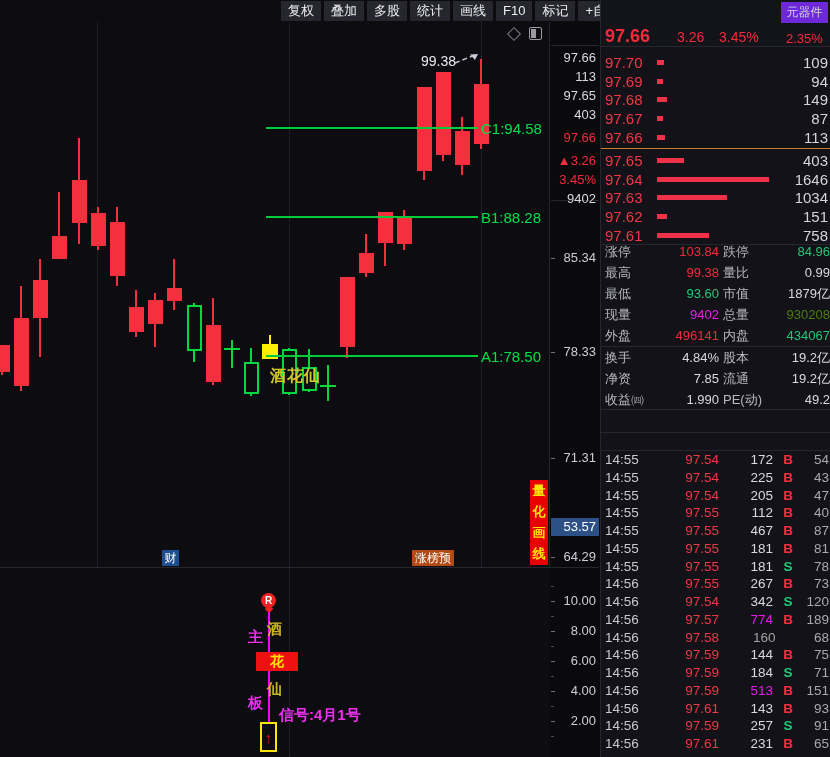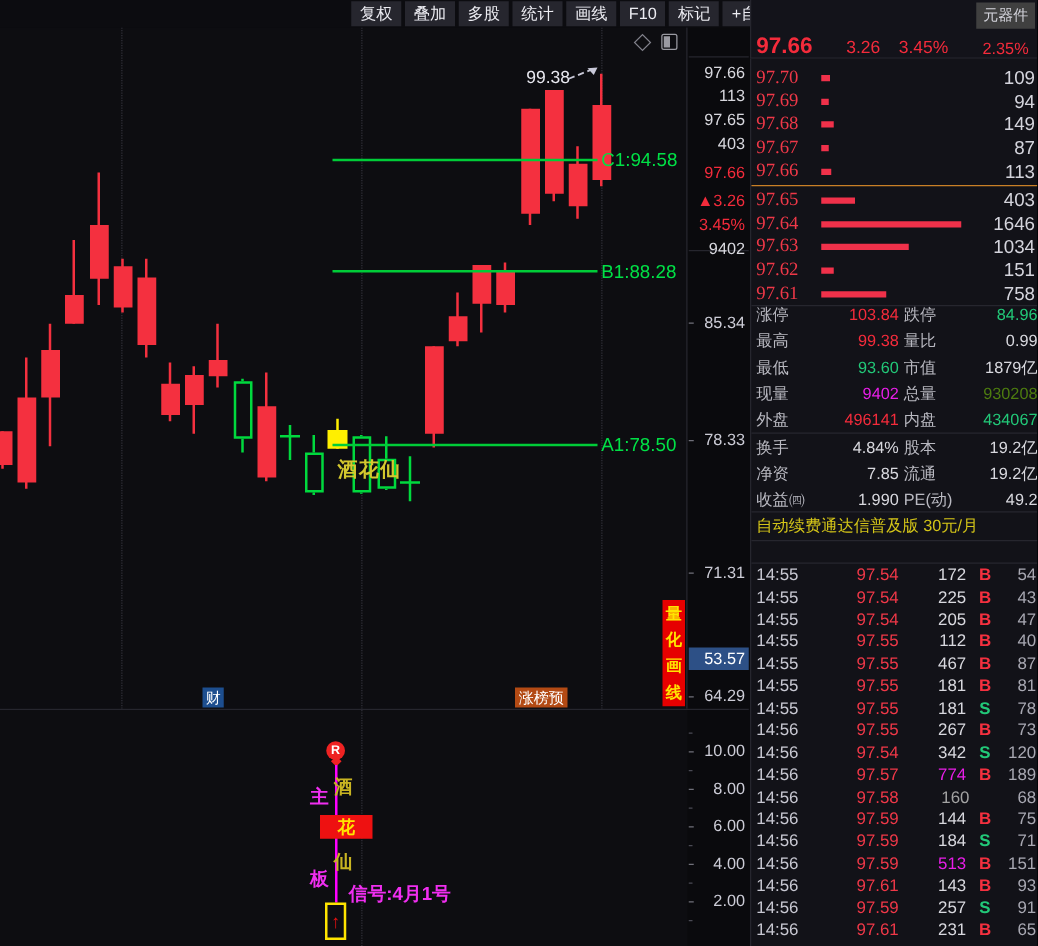--- a/index.html
+++ b/index.html
@@ -12,21 +12,21 @@
   #menu { left:281px; top:1px; display:flex; gap:3px; }
   .mbtn { height:20px; line-height:20px; padding:0 7px; background:#26262e; color:#ececf2; font-size:13px; cursor:default; white-space:nowrap; }
   
   #rheader { left:600px; top:0; width:230px; height:47px; background:#13131a; border-bottom:1px solid #26262e; border-left:1px solid #26262e; }
   .hname { position:absolute; left:4px; top:4px; font-size:15px; color:#dcdce6; white-space:nowrap; }
   .tagR { color:#f42b3b; font-weight:bold; font-size:13px; }
   .tag300 { color:#f42b3b; font-size:10px; vertical-align:3px; }
   .hprice { position:absolute; left:4px; top:26px; font-size:18px; font-weight:bold; color:#f42b3b; }
   .hchg { position:absolute; left:76px; top:29px; font-size:14px; color:#f42b3b; }
   .hchgp { position:absolute; left:118px; top:29px; font-size:14px; color:#f42b3b; }
-  #sectorbox { left:781px; top:2px; width:47px; height:21px; background:#404040; color:#d4d4dc; font-size:12px; text-align:center; line-height:21px; }
+  #sectorbox { left:781px; top:2px; width:47px; height:21px; background:#6d28d9; color:#d4d4dc; font-size:12px; text-align:center; line-height:21px; }
   #sectorchg { left:786px; top:31px; color:#f42b3b; font-size:13px; }
   
   #chart { left:0; top:22px; width:550px; height:545px; background:#0d0d11; border-right:1px solid #26262e; overflow:hidden; }
   .vdot { position:absolute; top:0; height:545px; width:0; border-left:1px dotted #30303a; }
   .wick { position:absolute; width:2px; }
   .body-r { position:absolute; background:#f4303f; }
   .body-g { position:absolute; border:2px solid #00d93e; background:#0d0d11; }
   .body-m { position:absolute; background:#ffef00; }
   .doji-h { position:absolute; height:2px; background:#00d93e; }
   .gline { position:absolute; height:2px; background:#00cc38; }
@@ -44,21 +44,21 @@
   #axis { left:551px; top:22px; width:48px; height:735px; }
   .qv { position:absolute; right:3px; font-size:13px; white-space:nowrap; }
   .axlab { position:absolute; right:3px; font-size:13px; color:#ccccd6; }
   .axhl { position:absolute; left:0; width:48px; height:18px; background:#2d5086; color:#fff; font-size:13px; text-align:right; padding-right:3px; line-height:18px; }
   .tick { position:absolute; left:0; width:4px; height:1px; background:#70707a; }
   .mtick { position:absolute; left:0; width:3px; height:1px; background:#4a4a54; }
   .axline { position:absolute; left:0; width:48px; height:1px; background:#26262e; }
   
   #rpanel { left:600px; top:47px; width:230px; height:710px; background:#121218; border-left:1px solid #26262e; overflow:hidden; }
   .obrow { position:absolute; left:0; width:230px; height:19px; }
-  .obprice { position:absolute; left:4px; font-size:15px; color:#ef3848; line-height:19px;font-family:Liberation Serif, serif; }
+  .obprice { position:absolute; left:4px; font-size:15px; color:#ef3848; line-height:19px; }
   .obbar { position:absolute; left:56px; top:7px; height:5px; background:#f0314a; }
   .obvol { position:absolute; right:3px; font-size:15px; color:#d4d4dc; line-height:19px; }
   .obsep { position:absolute; left:0; width:230px; height:1px; background:#c87f26; }
   .hl { position:absolute; left:0; width:230px; height:1px; background:#26262e; }
   .strow { position:absolute; left:0; width:230px; height:20px; font-size:13px; line-height:20px; }
   .stl1 { position:absolute; left:4px; color:#b8b8c0; }
   .stv1 { position:absolute; left:40px; width:78px; text-align:right; }
   .stl2 { position:absolute; left:122px; color:#b8b8c0; }
   .stv2 { position:absolute; right:1px; text-align:right; white-space:nowrap; }
   #notice { position:absolute; left:4px; top:364px; width:226px; height:20px; color:#d4c518; font-size:13px; line-height:20px; white-space:nowrap; }
@@ -353,21 +353,20 @@
         </div>
         <div class="strow" style="top: 343px;">
           <div class="stl1">收益㈣</div>
           <div class="stv1" style="color: rgb(216, 216, 222);">1.990</div>
           <div class="stl2">PE(动)</div>
           <div class="stv2" style="color: rgb(216, 216, 222);">49.2</div>
         </div>
       </div>
     <div class="hl" style="top:299px"></div>
     <div class="hl" style="top:362px"></div>
-    <div id="notice">自动续费通达信普及版  30元/月</div>
     <div class="hl" style="top:385px"></div>
     <div class="hl" style="top:403px"></div>
     <div id="ticklist">
         <div class="tkrow" style="top: 404px;">
           <div class="tkt">14:55</div>
           <div class="tkp">97.54</div>
           <div class="tkv" style="color: rgb(216, 216, 222);">172</div>
           <div class="tkbs" style="color: rgb(244, 48, 63);">B</div>
           <div class="tkn">54</div>
         </div>

